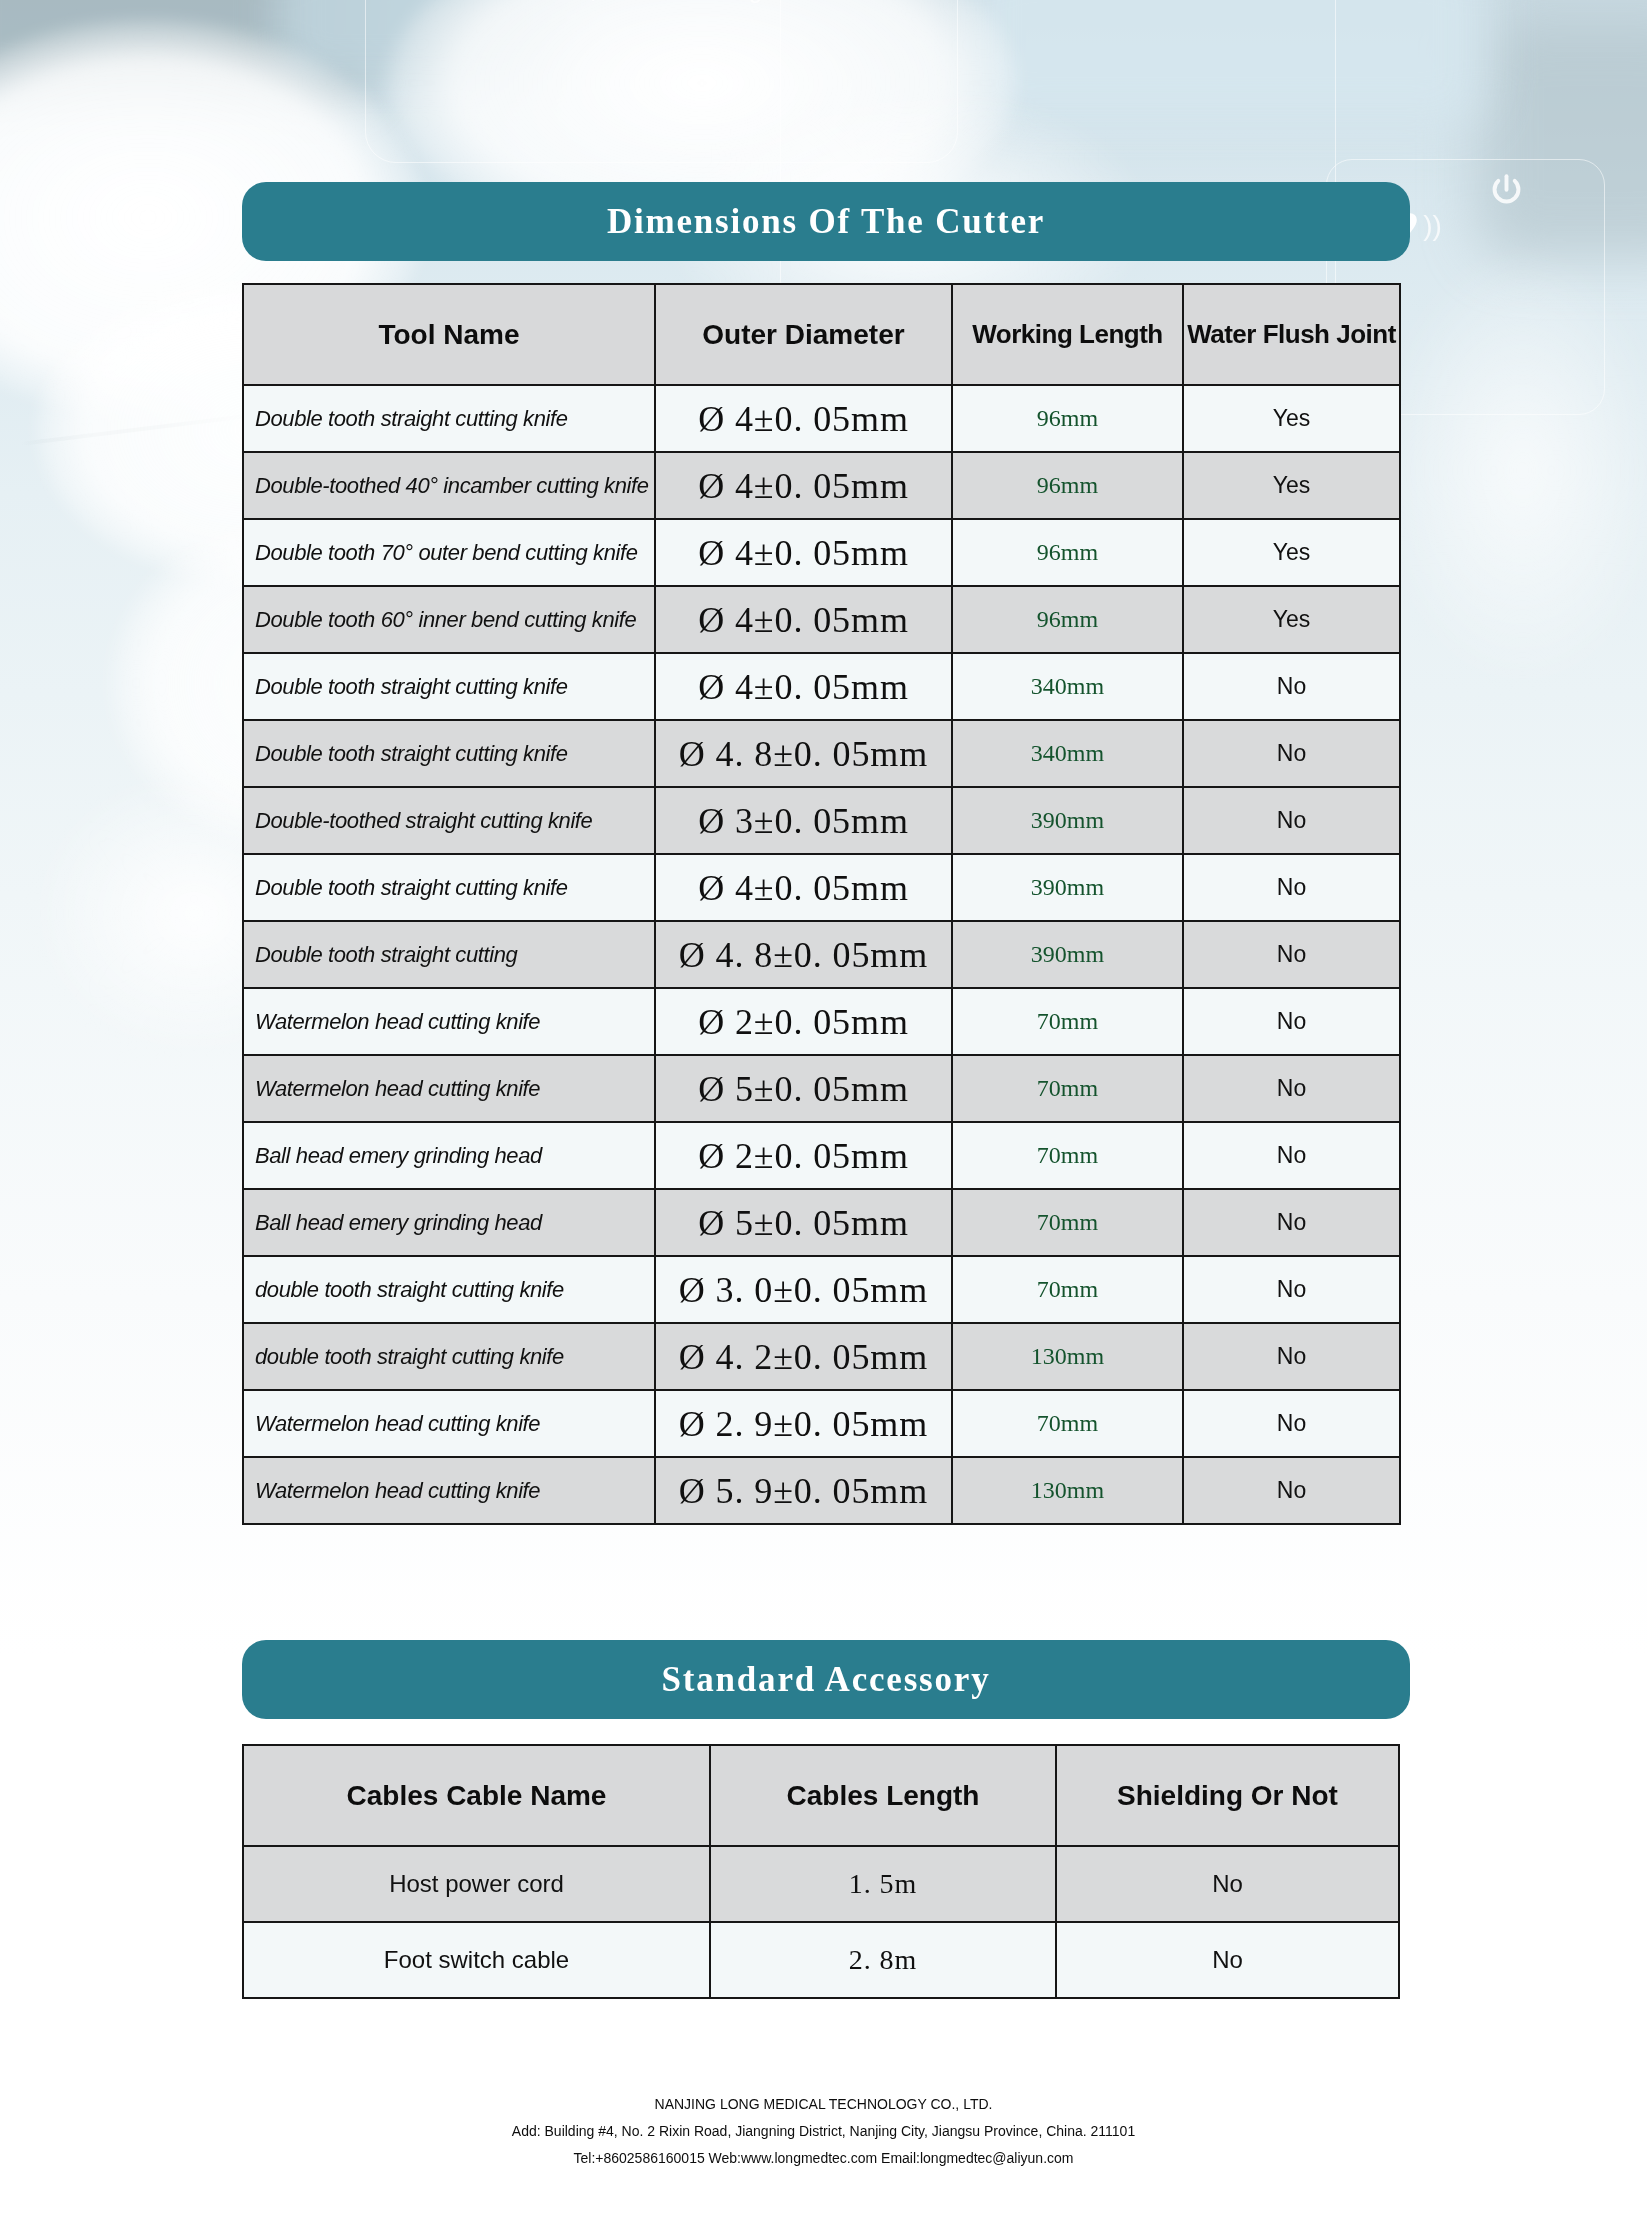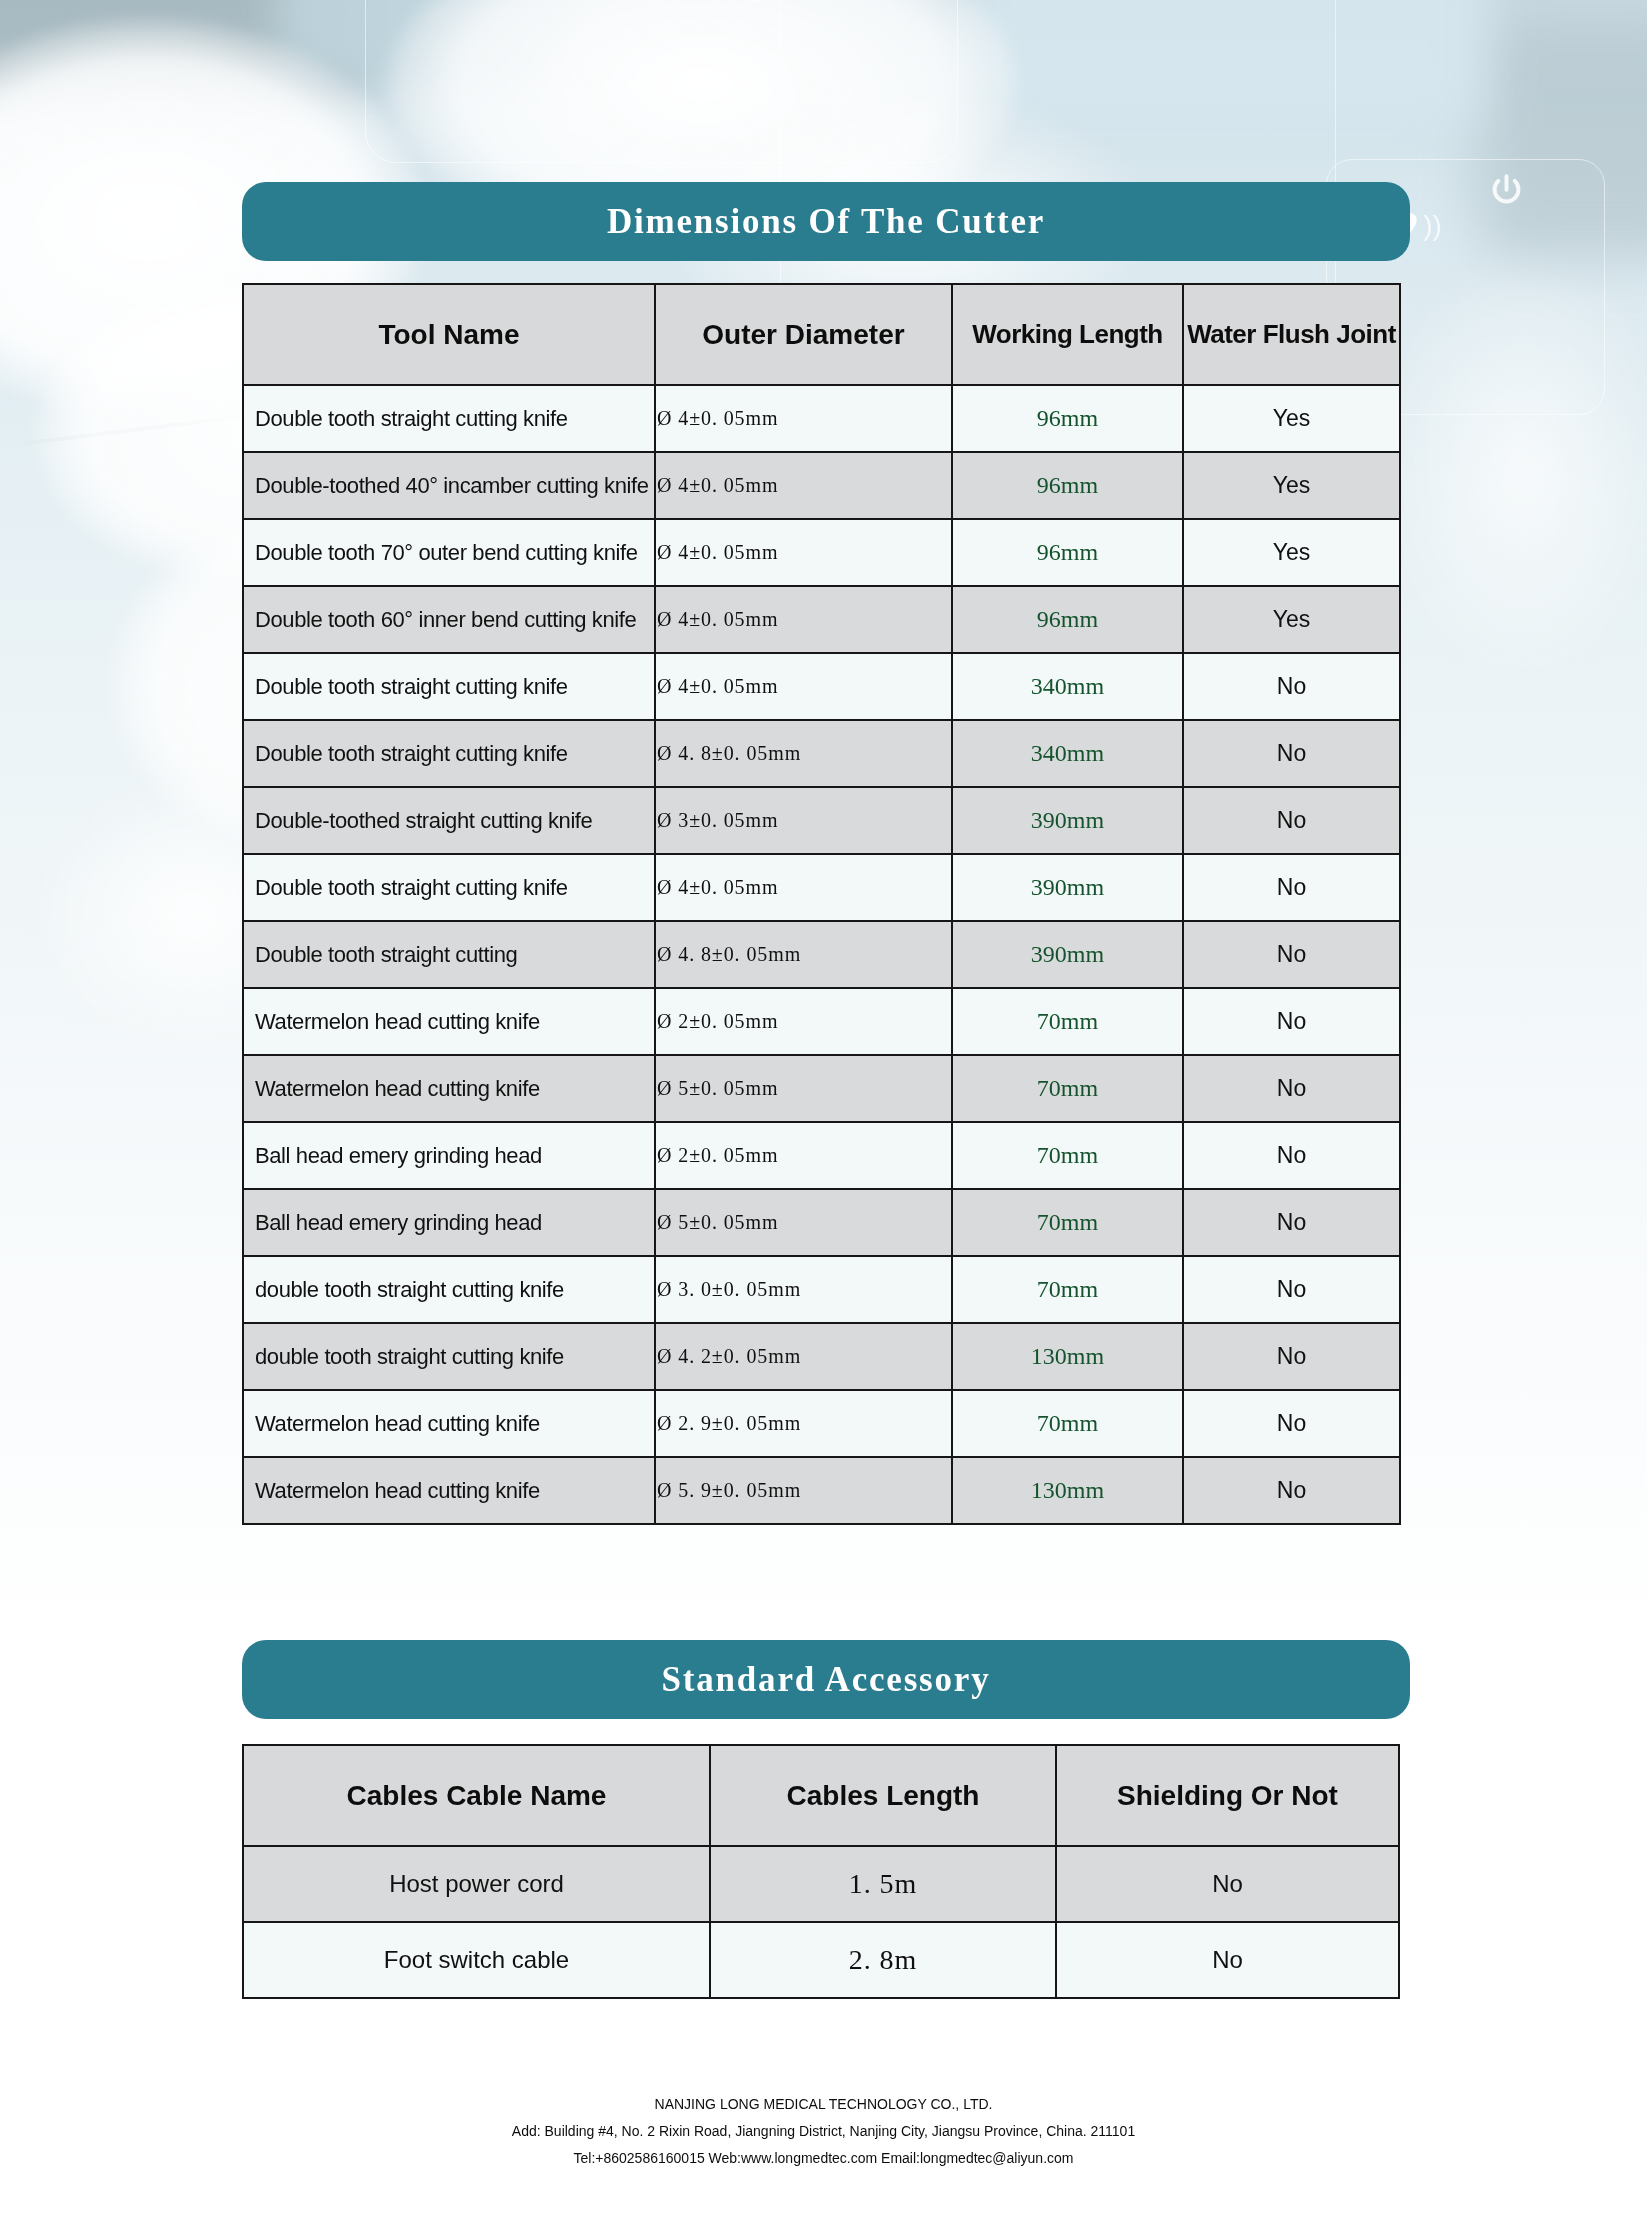--- a/index.html
+++ b/index.html
@@ -40,22 +40,22 @@
   table{position:absolute;left:242px;border-collapse:collapse;table-layout:fixed;z-index:2;background:transparent;}
   .t1{top:283px;width:1156px;}
   .t2{top:1744px;width:1156px;}
   th,td{border:2.8px solid #161616;overflow:hidden;}
   th{background:#d8d9da;font-family:"Liberation Sans",sans-serif;font-weight:bold;color:#0d0d0d;font-size:28px;text-align:center;height:97px;letter-spacing:0px;}
   .t1 th:nth-child(3),.t1 th:nth-child(4){font-size:26px;letter-spacing:-0.5px;}
   .t1 tbody td{height:63px;}
   .t2 tbody td{height:72px;}
   tr.r-white td{background:#f3f8f9;}
   tr.r-gray td{background:#d9dadb;}
-  .t1 td.c0{font-family:"Liberation Sans",sans-serif;font-size:22px;letter-spacing:-0.4px;color:#111;text-align:left;padding-left:11px;white-space:nowrap;}
-  .t1 td.c1{font-family:"Liberation Serif",serif;font-size:20px;color:#101010;letter-spacing:0.9px;white-space:nowrap;}
+  .t1 td.c0{font-family:"Liberation Sans",sans-serif;font-size:22px;letter-spacing:-0.4px;color:#111;text-align:left;padding-left:11px;white-space:nowrap;font-style:italic;}
+  .t1 td.c1{font-family:"Liberation Serif",serif;font-size:36px;color:#101010;text-align:center;letter-spacing:0.9px;white-space:nowrap;}
   .t1 td.c2{font-family:"Liberation Serif",serif;font-size:24px;color:#14532d;text-align:center;}
   .t1 td.c3{font-family:"Liberation Sans",sans-serif;font-size:23px;color:#111;text-align:center;}
   .t2 td.c0{font-family:"Liberation Sans",sans-serif;font-size:24px;color:#111;text-align:center;}
   .t2 td.c1{font-family:"Liberation Serif",serif;font-size:28px;color:#101010;text-align:center;letter-spacing:0.9px;}
   .t2 td.c2{font-family:"Liberation Sans",sans-serif;font-size:24px;color:#111;text-align:center;}
   
   .footer{position:absolute;left:0;top:2091px;width:100%;text-align:center;z-index:2;
     font-family:"Liberation Sans",sans-serif;color:#0d0d0d;}
   .footer div{font-size:14px;line-height:27px;}
 </style>

